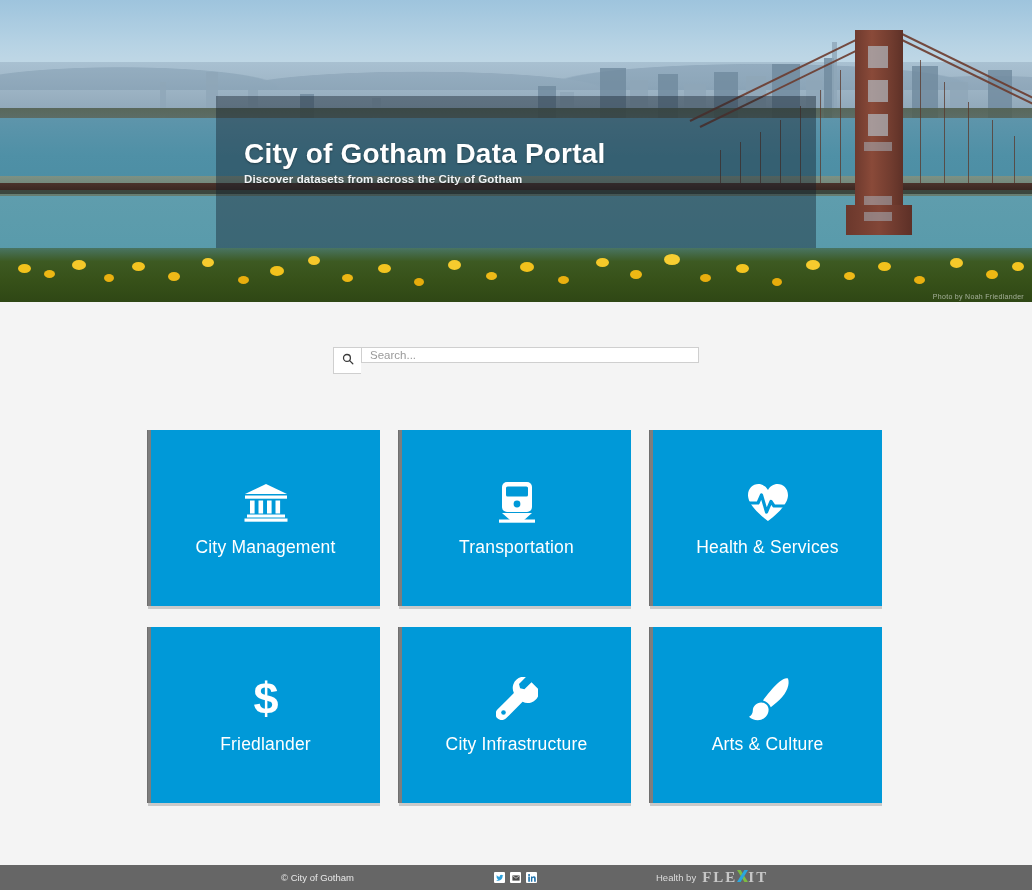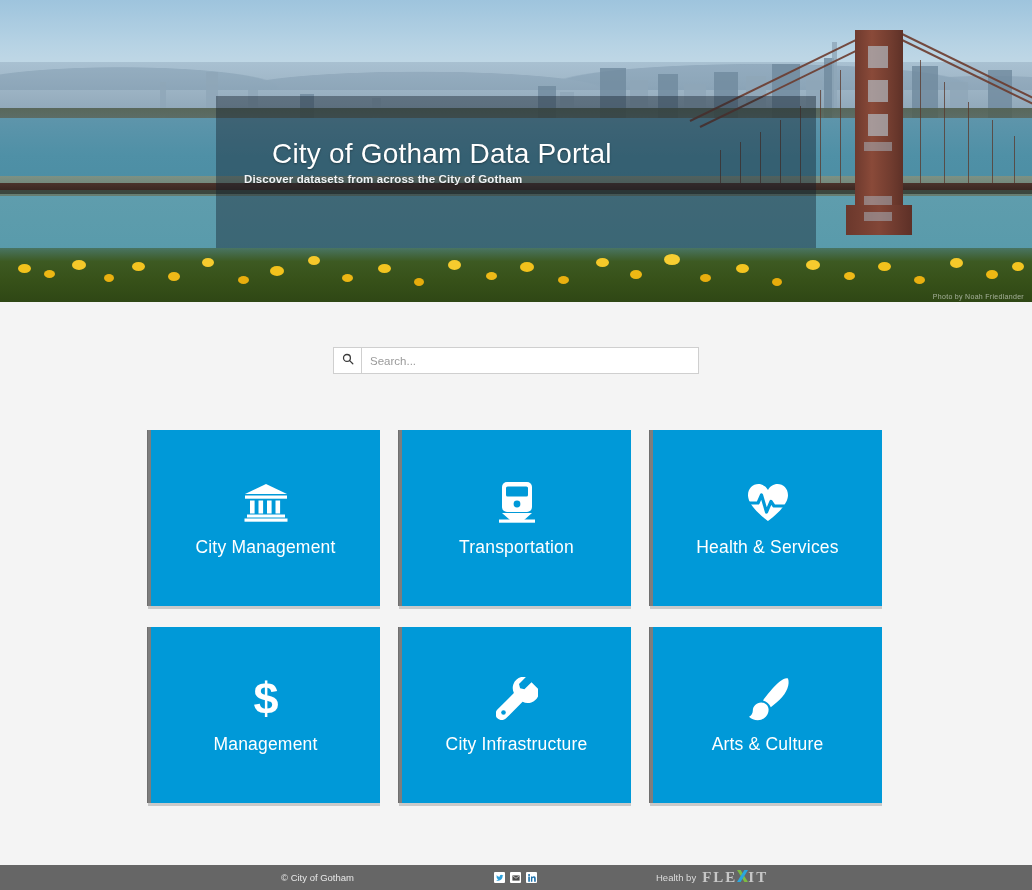--- a/index.html
+++ b/index.html
@@ -101,24 +101,23 @@
     font-family:"Liberation Sans", sans-serif;
   }
 
   
   .hero-overlay {
     position:absolute; left:216px; top:96px; width:600px; height:152px;
     background: rgba(20,32,44,.42);
   }
   .hero-title {
     position:absolute; left:244px; top:138px;
-    font-size:28px; font-weight:normal; color:#ffffff;
+    font-size:28px; font-weight:bold; color:#ffffff;
     letter-spacing:.2px; white-space:nowrap;
     text-shadow: 0 1px 2px rgba(0,0,0,.35);
-    margin-left: 28px;
   }
   .hero-sub {
     position:absolute; left:244px; top:173px;
     font-size:11.5px; font-weight:bold; color:#f0f4f7;
     letter-spacing:.1px; white-space:nowrap;
     text-shadow: 0 1px 2px rgba(0,0,0,.4);
   }
 
   
   .main {
@@ -135,21 +134,21 @@
   .search-btn {
     width:28px; height:27px;
     background:#fff;
     border:1px solid #cfcfcf;
     border-right:none;
     display:flex; align-items:center; justify-content:center;
     cursor:pointer;
     padding:0;
   }
   .search-input {
-    flex:1; height:27px;
+    flex:1; height:16px;
     border:1px solid #cfcfcf;
     background:#fff;
     padding:0 8px;
     font-size:11.5px;
     color:#555;
     font-family:"Liberation Sans", sans-serif;
     outline:none;
   }
   .search-input::placeholder { color:#9a9a9a; }
 
@@ -389,21 +388,21 @@
         </span>
         <span class="tile-label">Health &amp; Services</span>
       </a>
 
       <a class="tile">
         <span class="tile-icon">
           <svg width="30" height="46" viewBox="0 0 30 46">
             <text x="15" y="38" text-anchor="middle" font-family="Liberation Sans, sans-serif" font-size="45" font-weight="bold" fill="#ffffff">$</text>
           </svg>
         </span>
-        <span class="tile-label">Management</span>
+        <span class="tile-label">Friedlander</span>
       </a>
 
       <a class="tile">
         <span class="tile-icon">
           <svg width="42" height="44" viewBox="0 0 42 44" fill="#ffffff">
             <path d="M38.5 4.2 L31.4 11.3 L27.1 10.2 L26 5.9 L33.1 -1.2
                      C27.6 -2.2 22.1 1.0 20.3 6.4 C19.3 9.4 19.6 12.5 20.9 15.1
                      L4.4 31.6 C2.0 34.0 2.0 37.9 4.4 40.3 C6.8 42.7 10.7 42.7 13.1 40.3
                      L29.6 23.8 C32.2 25.1 35.3 25.4 38.3 24.4 C43.7 22.6 46.9 17.1 45.9 11.6 Z" transform="translate(-3,1)"></path>
             <circle cx="7.5" cy="35.5" r="2.3" fill="#0099d8"></circle>

